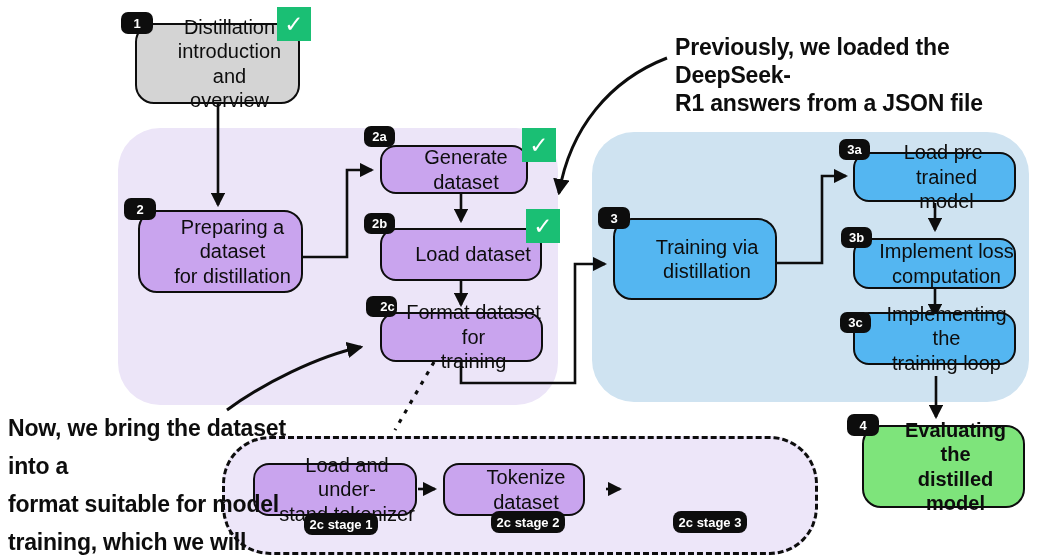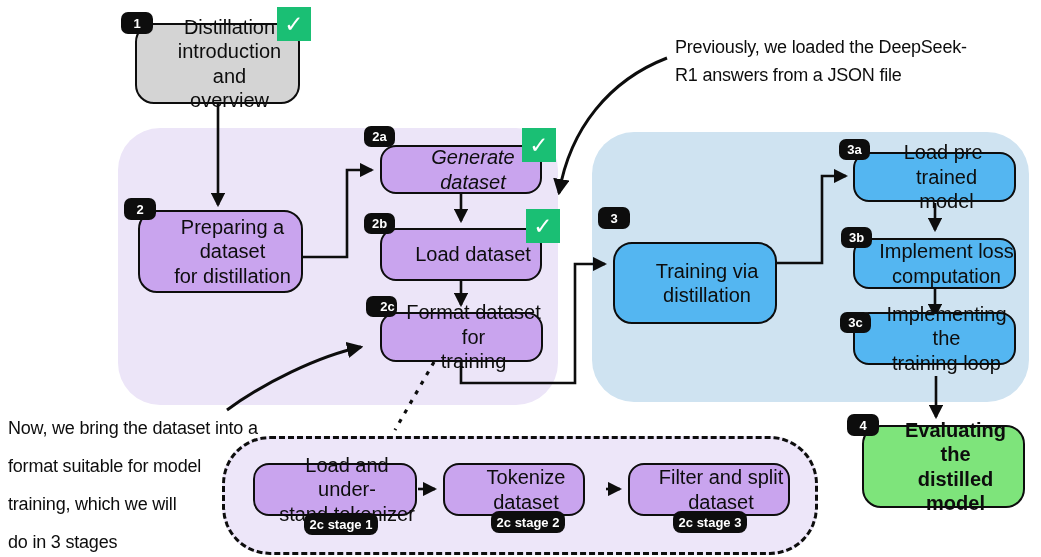--- a/index.html
+++ b/index.html
@@ -29,21 +29,21 @@
   }
   .badge.num{width:32px;height:22px;}
   .badge.sub{width:31px;height:21px;}
   .badge.stage{width:74px;height:22px;border-radius:8px;}
   .check{
     position:absolute;width:34px;height:34px;background:var(--check-green);
     color:#fff;display:flex;align-items:center;justify-content:center;
     font-size:23px;font-weight:bold;z-index:6;
   }
   .note{
-    position:absolute;font-weight:normal;font-size:18px;white-space:pre-line;
+    position:absolute;font-weight:bold;font-size:23px;white-space:pre-line;
     letter-spacing:-0.2px;
   }
   .note.prev{line-height:28px;}
   .note.now{line-height:38px;}
   svg.wires{position:absolute;left:0;top:0;z-index:4;pointer-events:none;}
   .node,.region{z-index:5;}
   .region{z-index:1;}
   .note{z-index:6;}
 </style>
 </head>
@@ -81,31 +81,31 @@
 
   <div class="node gray big" style="left:135px;top:23px;width:165px;height:81px;">
     <span class="label">Distillation
 introduction and
 overview</span>
   </div>
   <div class="node purple big" style="left:138px;top:210px;width:165px;height:83px;">
     <span class="label">Preparing a dataset
 for distillation</span>
   </div>
-  <div class="node purple" style="left:380px;top:145px;width:162px;height:49px;font-style:italic;">
+  <div class="node purple" style="left:380px;top:145px;width:148px;height:49px;">
     <span class="label">Generate dataset</span>
   </div>
   <div class="node purple" style="left:380px;top:228px;width:162px;height:53px;">
     <span class="label">Load dataset</span>
   </div>
   <div class="node purple" style="left:380px;top:312px;width:163px;height:50px;">
     <span class="label">Format dataset for
 training</span>
   </div>
-  <div class="node blue big" style="left:613px;top:218px;width:164px;height:82px;margin-top:24px;">
+  <div class="node blue big" style="left:613px;top:218px;width:164px;height:82px;">
     <span class="label">Training via
 distillation</span>
   </div>
   <div class="node blue" style="left:853px;top:152px;width:163px;height:50px;align-items:center;">
     <span class="label">Load pre-trained
 model</span>
   </div>
   <div class="node blue" style="left:853px;top:238px;width:163px;height:51px;">
     <span class="label">Implement loss
 computation</span>
@@ -117,24 +117,20 @@
   <div class="node green big" style="left:862px;top:425px;width:163px;height:83px;font-weight:bold;">
     <span class="label">Evaluating the
 distilled model</span>
   </div>
   <div class="node purple" style="left:253px;top:463px;width:164px;height:53px;justify-content:flex-end;">
     <span class="label">Load and under-
 stand tokenizer</span>
   </div>
   <div class="node purple" style="left:443px;top:463px;width:142px;height:53px;">
     <span class="label">Tokenize dataset</span>
-  </div>
-  <div class="node purple" style="left:628px;top:463px;width:162px;height:53px;">
-    <span class="label">Filter and split
-dataset</span>
   </div>
 
   <div class="badge num" style="left:121px;top:12px;">1</div>
   <div class="badge num" style="left:124px;top:198px;">2</div>
   <div class="badge sub" style="left:364px;top:126px;">2a</div>
   <div class="badge sub" style="left:364px;top:213px;">2b</div>
   <div class="badge sub" style="left:366px;top:296px;padding-left:12px;">2c</div>
   <div class="badge num" style="left:598px;top:207px;">3</div>
   <div class="badge sub" style="left:839px;top:139px;">3a</div>
   <div class="badge sub" style="left:841px;top:227px;">3b</div>

